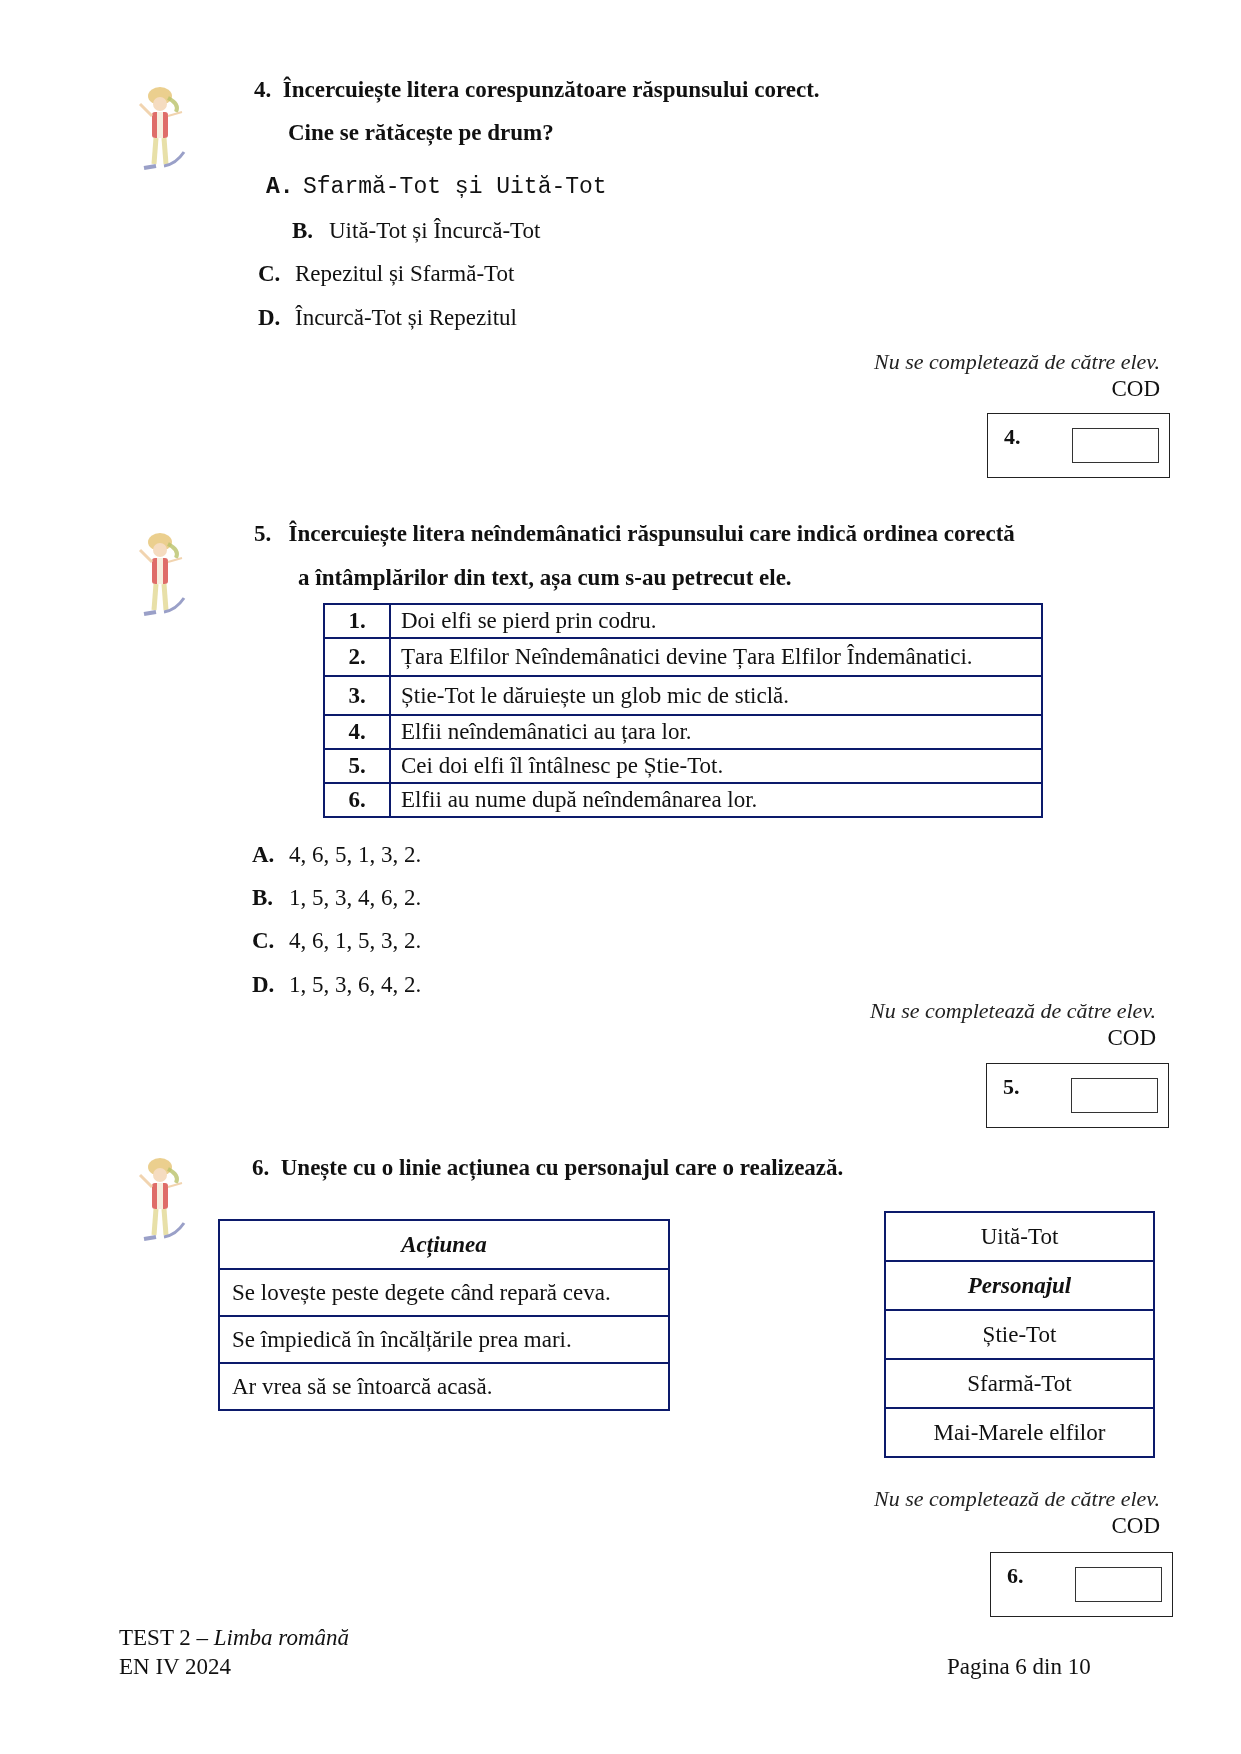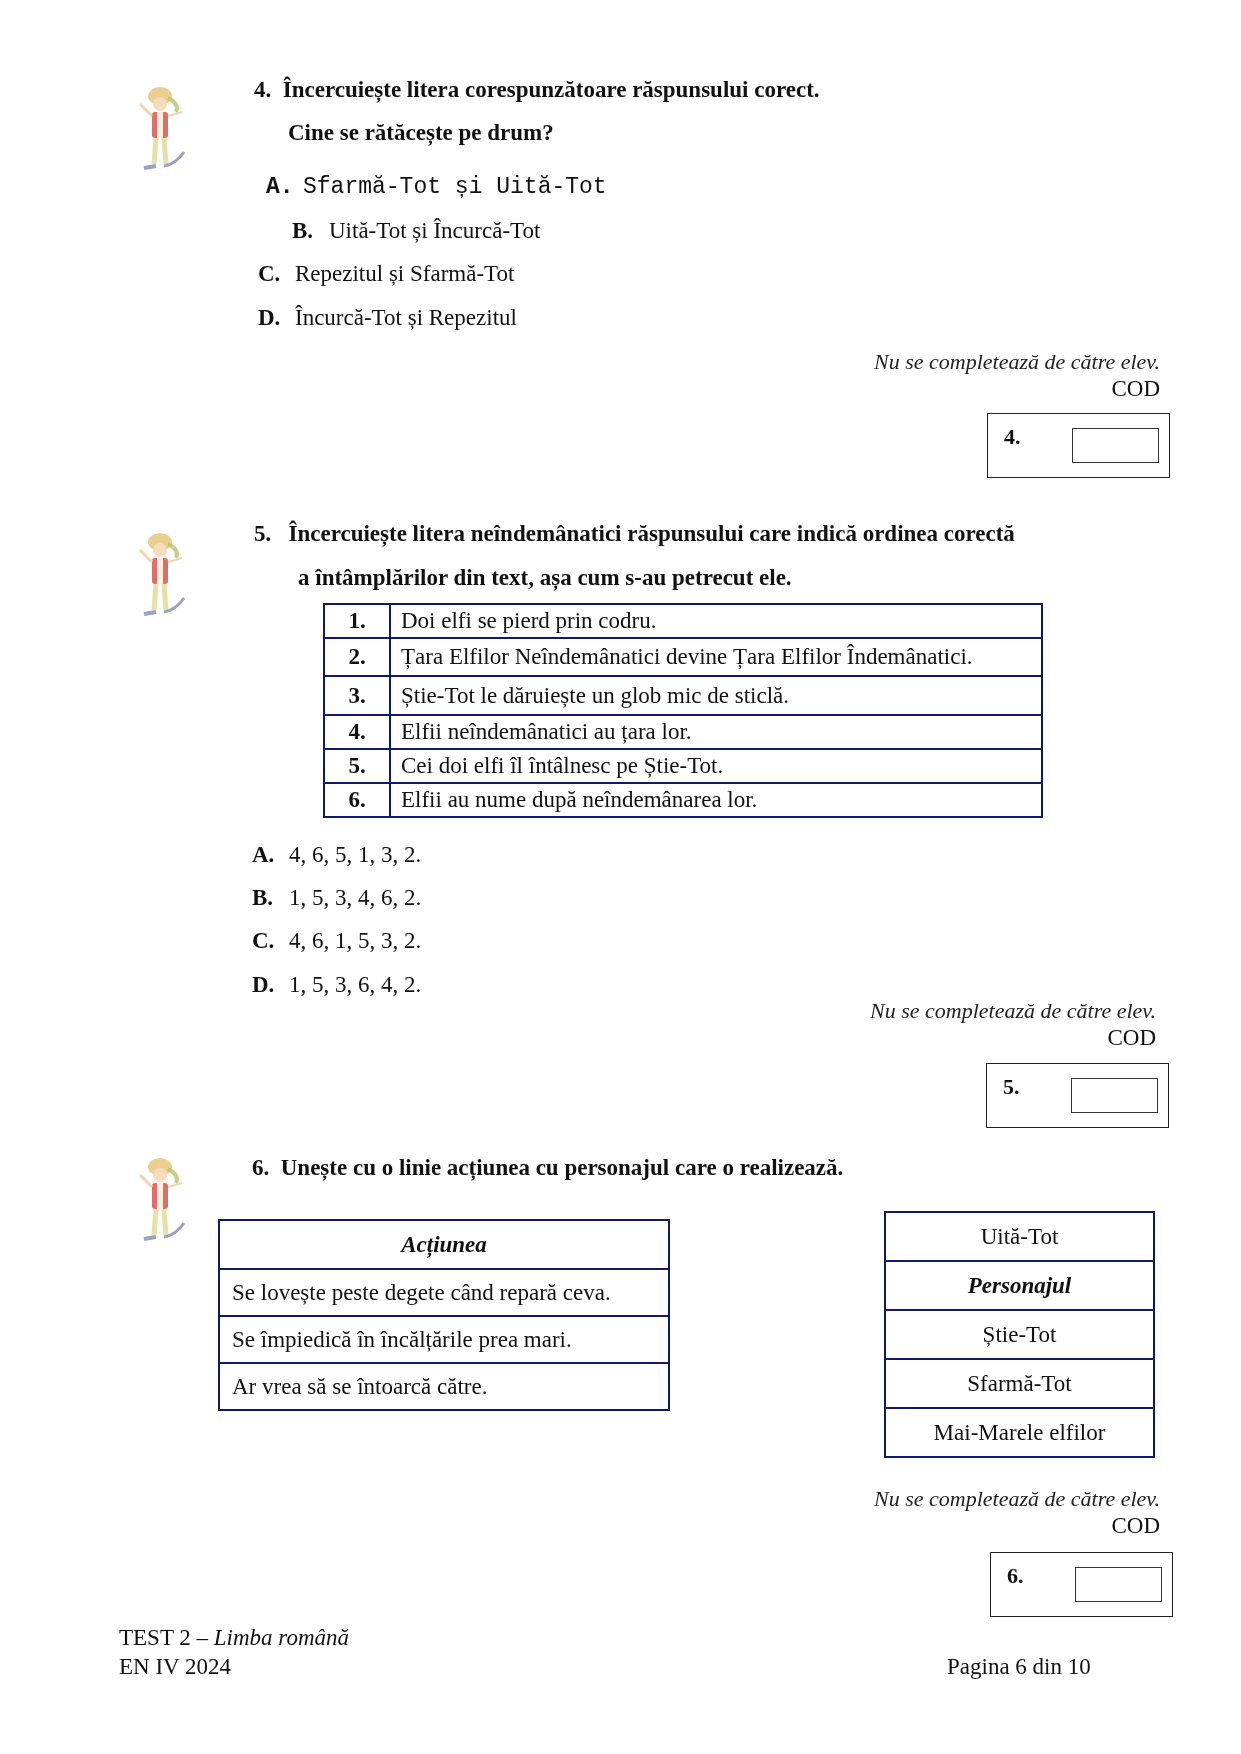--- a/index.html
+++ b/index.html
@@ -165,21 +165,21 @@
       <tr>
     <th>Acțiunea</th>
   </tr>
   <tr>
     <td>Se lovește peste degete când repară ceva.</td>
   </tr>
   <tr>
     <td>Se împiedică în încălțările prea mari.</td>
   </tr>
   <tr>
-    <td>Ar vrea să se întoarcă către.</td>
+    <td>Ar vrea să se întoarcă acasă.</td>
   </tr>
 </tbody>
   </table>
 
 <table class="match right" style="left:884px; top:1211px; width:271px;">
   <tbody>
       <tr>
     <td>Uită-Tot</td>
   </tr>
   <tr>

